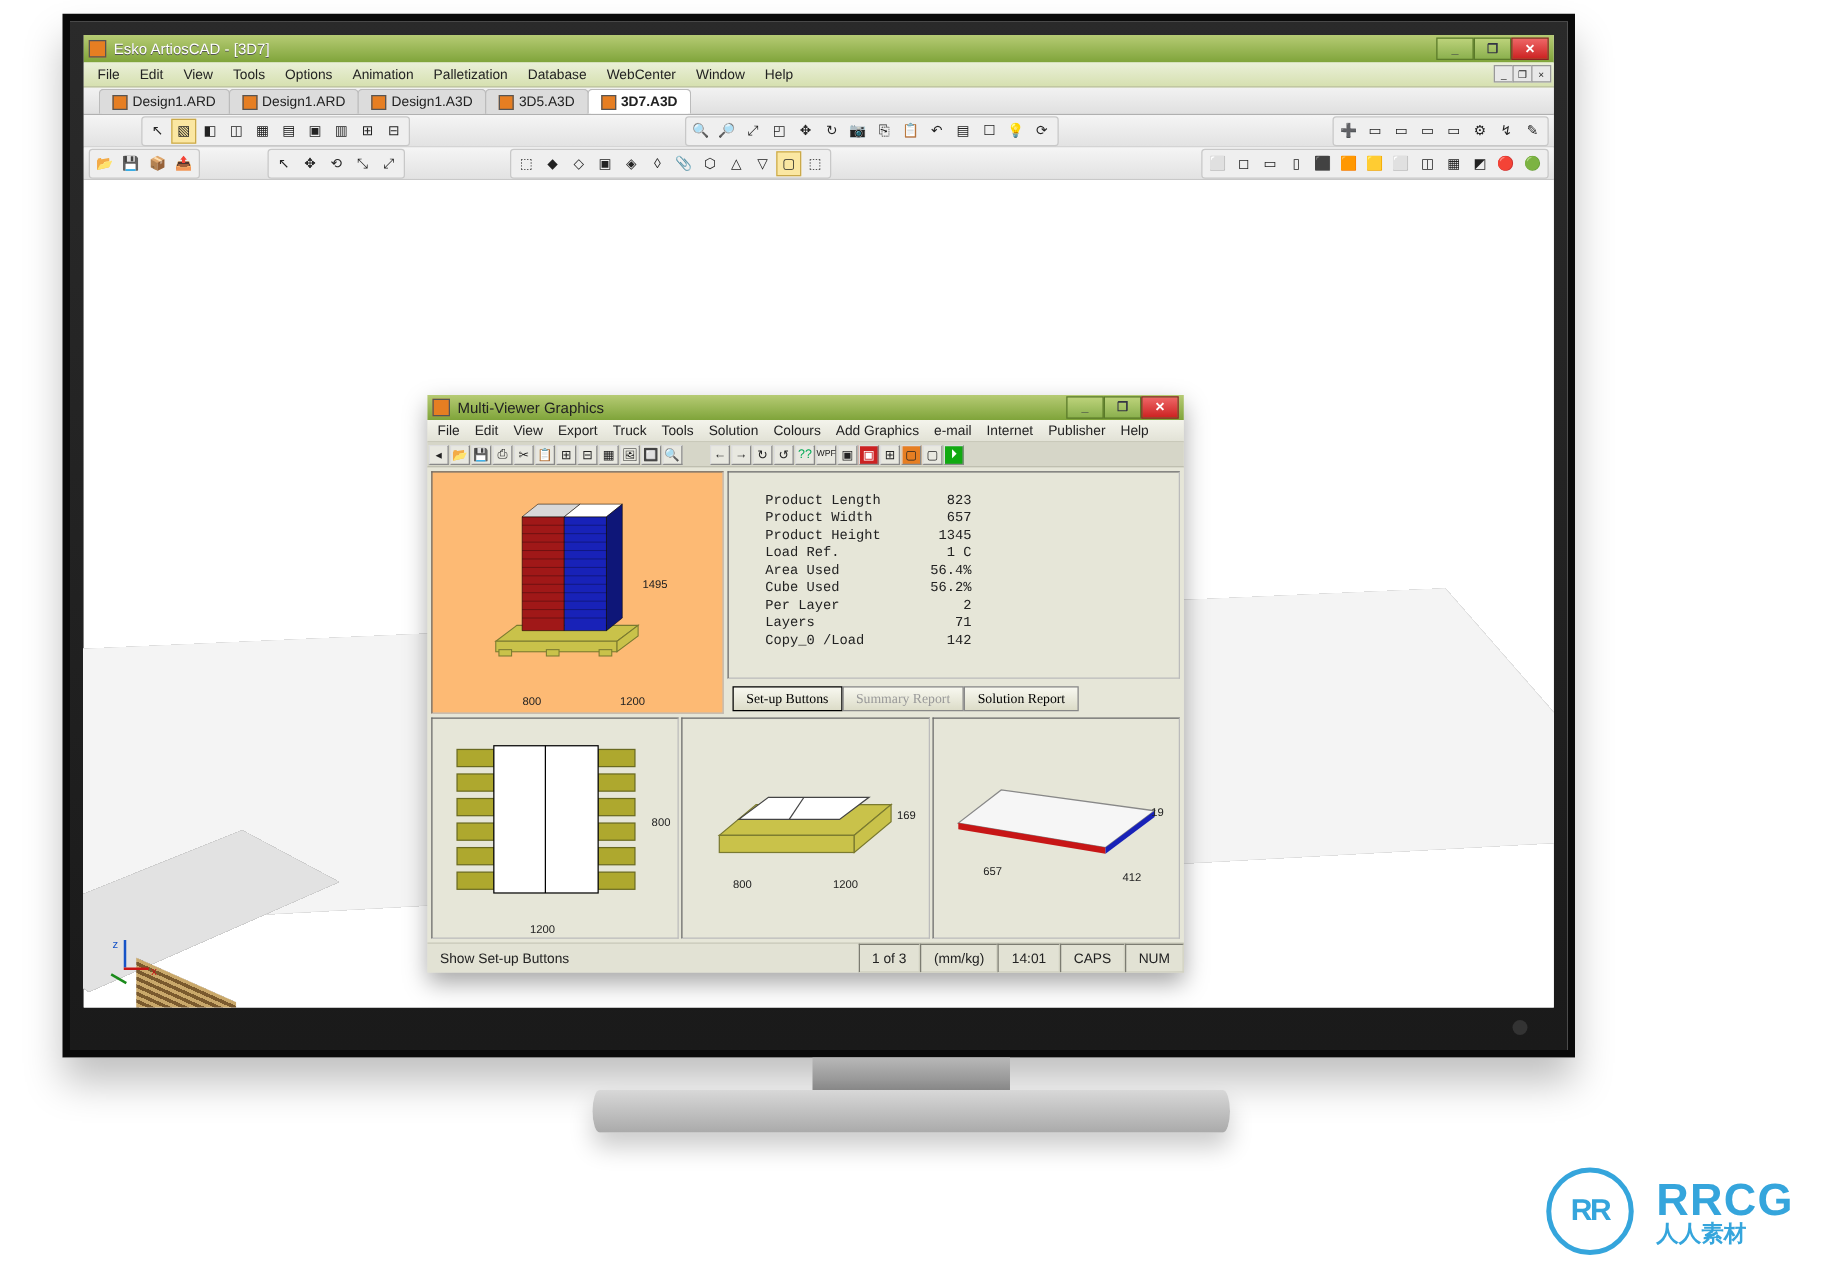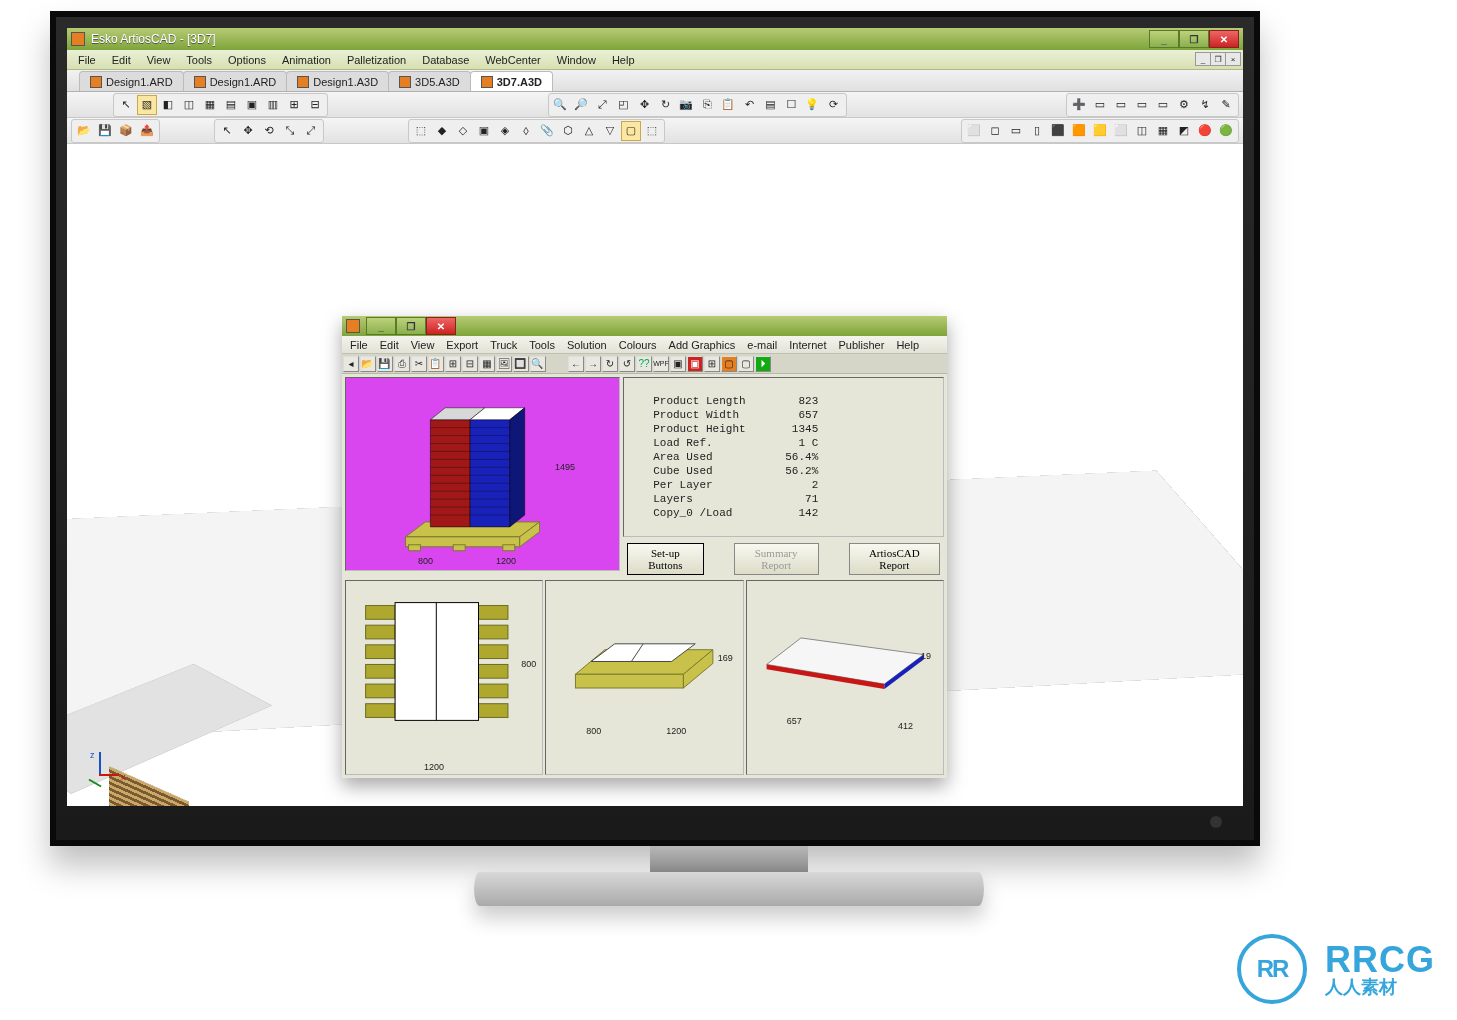--- a/index.html
+++ b/index.html
@@ -46,24 +46,24 @@
   .axis .lx{position:absolute;left:36px;bottom:10px;font-size:9px;color:#c71616}
   
   .inner{position:absolute;left:275px;top:172px;width:605px;height:462px;background:#e8e8dc;display:flex;flex-direction:column;font-size:11px;box-shadow:0 8px 18px rgba(0,0,0,.35)}
   .inner .titlebar{height:20px}
   .i-menubar{height:18px;background:linear-gradient(#f4f4ec,#e2e2d6);display:flex;align-items:center;padding:0 2px;border-bottom:1px solid #c0c0b0}
   .i-menubar span{padding:1px 6px}
   .i-toolbar{height:20px;background:#d6d6c8;display:flex;align-items:center;gap:1px;padding:1px;border-bottom:1px solid #b8b8a8}
   .i-tbtn{width:16px;height:16px;display:flex;align-items:center;justify-content:center;font-size:10px;border:1px outset #ddd;background:#e8e8e0}
   .i-body{flex:1;display:flex;flex-direction:column;background:#e6e6d8;padding:3px;gap:3px}
   .i-top{flex:0 0 194px;display:flex;gap:3px}
-  .i-3d{width:275px;height:194px;background:#d946ef;border:1px inset #bbb;position:relative}
+  .i-3d{width:234px;height:194px;background:#fdba74;border:1px inset #bbb;position:relative}
   .i-stats{flex:1;display:flex;flex-direction:column}
   .i-stats-box{flex:1;border:1px inset #bbb;background:#e6e6d8;padding:16px;font-family:'Courier New',monospace;font-size:11px;line-height:14px;white-space:pre}
-  .i-stats-btns{display:flex;gap:30px;padding:6px 4px 2px}
+  .i-stats-btns{display:flex;padding:6px 4px 2px}
   .i-sbtn{padding:3px 10px;border:1px solid #888;background:linear-gradient(#f8f8f0,#dcdcc8);font-size:11px;font-family:Tahoma}
   .i-sbtn.dis{color:#999}
   .i-bottom{flex:1;display:flex;gap:2px}
   .i-view{flex:1;border:1px inset #bbb;background:#e6e6d8;position:relative}
   .inner .status{height:24px;background:#e2e2d4;border-top:1px solid #c8c8b8;display:flex;align-items:center;font-size:11px}
   .status .cell{padding:0 10px;height:100%;display:flex;align-items:center;border:1px inset #d0d0c0}
   .status .cellmain{flex:1;padding:0 10px}
   
   .wm{position:absolute;right:22px;bottom:16px;display:flex;align-items:center;gap:18px;opacity:.85}
   .wm-ico{width:70px;height:70px;border:4px solid #1296d6;border-radius:50%;display:flex;align-items:center;justify-content:center;color:#1296d6;font-weight:900;font-size:24px;letter-spacing:-2px}
@@ -242,20 +242,21 @@
           <div class="z"></div>
             <div class="x"></div>
             <div class="y"></div>
           <div class="lz">z</div>
           <div class="lx">x</div>
         </div>
 
         <div class="inner">
           <div class="titlebar">
             <div class="ico" style="background:#e67e22"></div>
+            <div class="t" style="color:#222;text-shadow:none">Multi-Viewer Graphics</div>
             <div class="winbtns">
               <div class="wbtn">_</div>
               <div class="wbtn">❐</div>
               <div class="wbtn close">✕</div>
             </div>
           </div>
           <div class="i-menubar">
             <span>File</span>
             <span>Edit</span>
             <span>View</span>
@@ -343,21 +344,21 @@
   Product Height       1345
   Load Ref.             1 C
   Area Used           56.4%
   Cube Used           56.2%
   Per Layer               2
   Layers                 71
   Copy_0 /Load          142</div>
                 <div class="i-stats-btns">
                   <button class="i-sbtn" style="border:1px solid #000">Set-up Buttons</button>
                   <button class="i-sbtn dis">Summary Report</button>
-                  <button class="i-sbtn">ArtiosCAD Report</button>
+                  <button class="i-sbtn">Solution Report</button>
                 </div>
               </div>
             </div>
             <div class="i-bottom">
               <div class="i-view">
                 <svg class="pallet-svg" viewBox="0 0 200 170">
                   <g fill="#aea82e" stroke="#6a6a20">
                     <rect x="20" y="25" width="30" height="14"></rect>
                       <rect x="20" y="45" width="30" height="14"></rect>
                       <rect x="20" y="65" width="30" height="14"></rect>
@@ -396,19 +397,27 @@
                   <polygon points="20,85 140,105 180,75 55,58" fill="#f6f6f6" stroke="#888"></polygon>
                   <polygon points="20,85 140,105 140,110 20,90" fill="#c71616"></polygon>
                   <polygon points="140,105 180,75 180,80 140,110" fill="#1822b8"></polygon>
                 </svg>
                 <div style="position:absolute;left:40px;bottom:48px;font-size:9px">657</div>
                 <div style="position:absolute;right:30px;bottom:43px;font-size:9px">412</div>
                 <div style="position:absolute;right:12px;top:70px;font-size:9px">19</div>
               </div>
             </div>
           </div>
+          <div class="status">
+            <div class="cellmain">Show Set-up Buttons</div>
+            <div class="cell">1 of 3</div>
+            <div class="cell">(mm/kg)</div>
+            <div class="cell">14:01</div>
+            <div class="cell">CAPS</div>
+            <div class="cell">NUM</div>
+          </div>
         </div>
       </div>
     </div>
   </div>
 </div>
 <div class="stand-neck"></div>
 <div class="stand-base"></div>
 
 </body></html>

